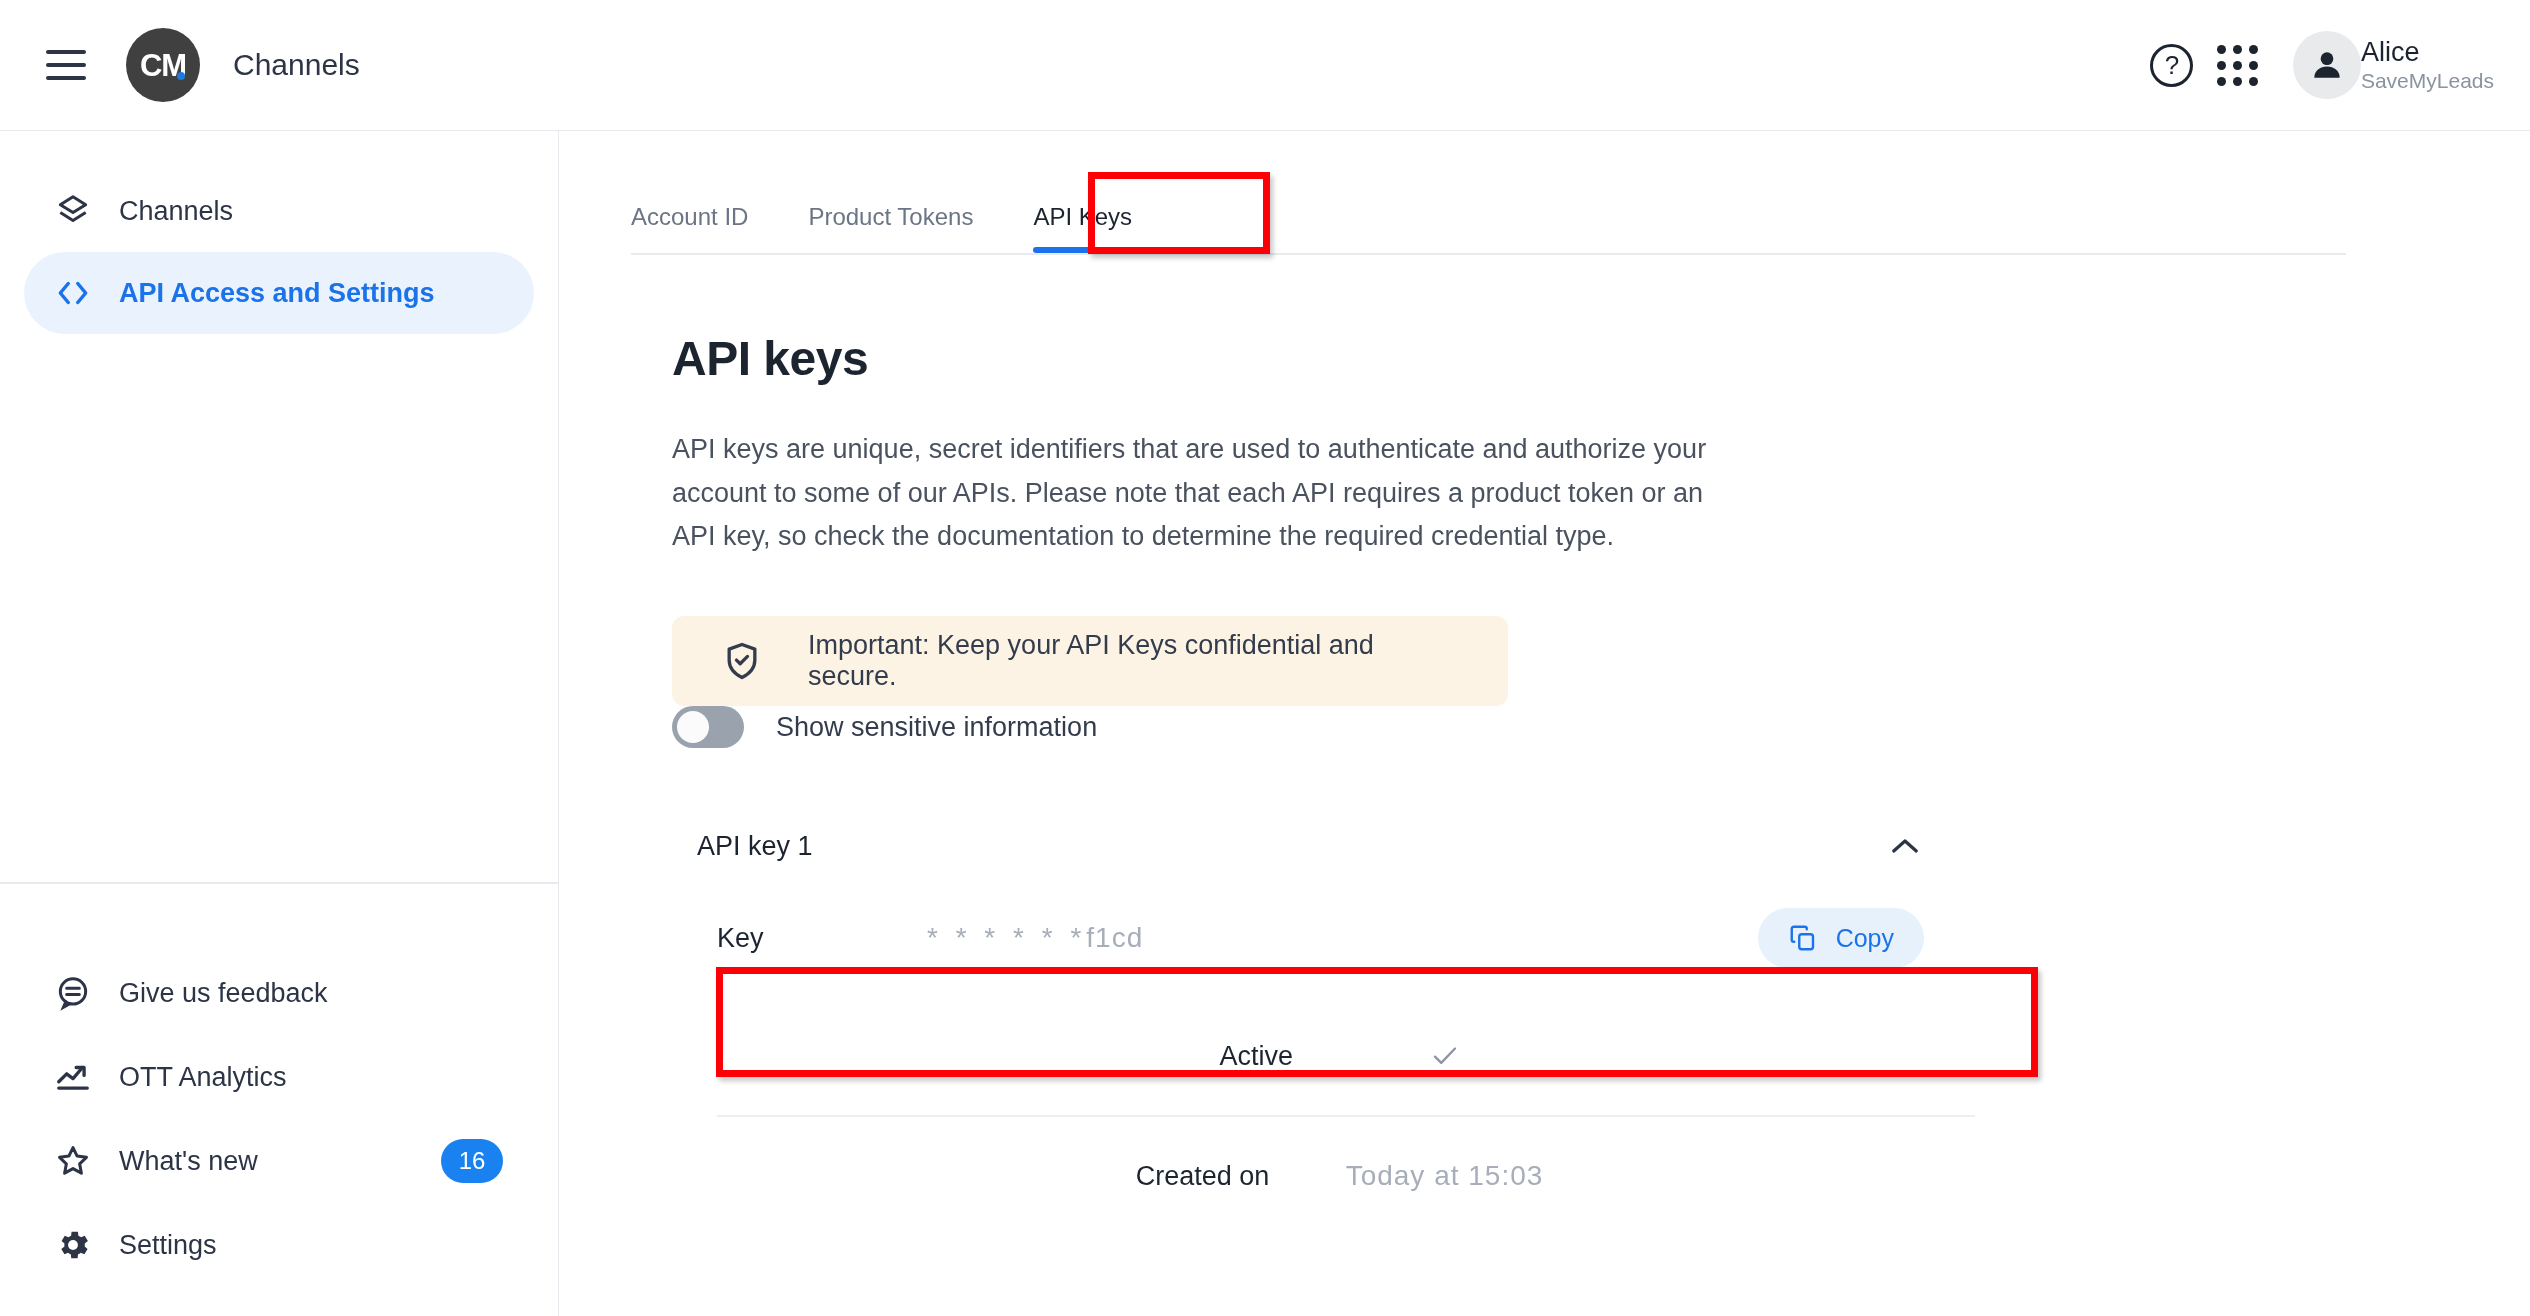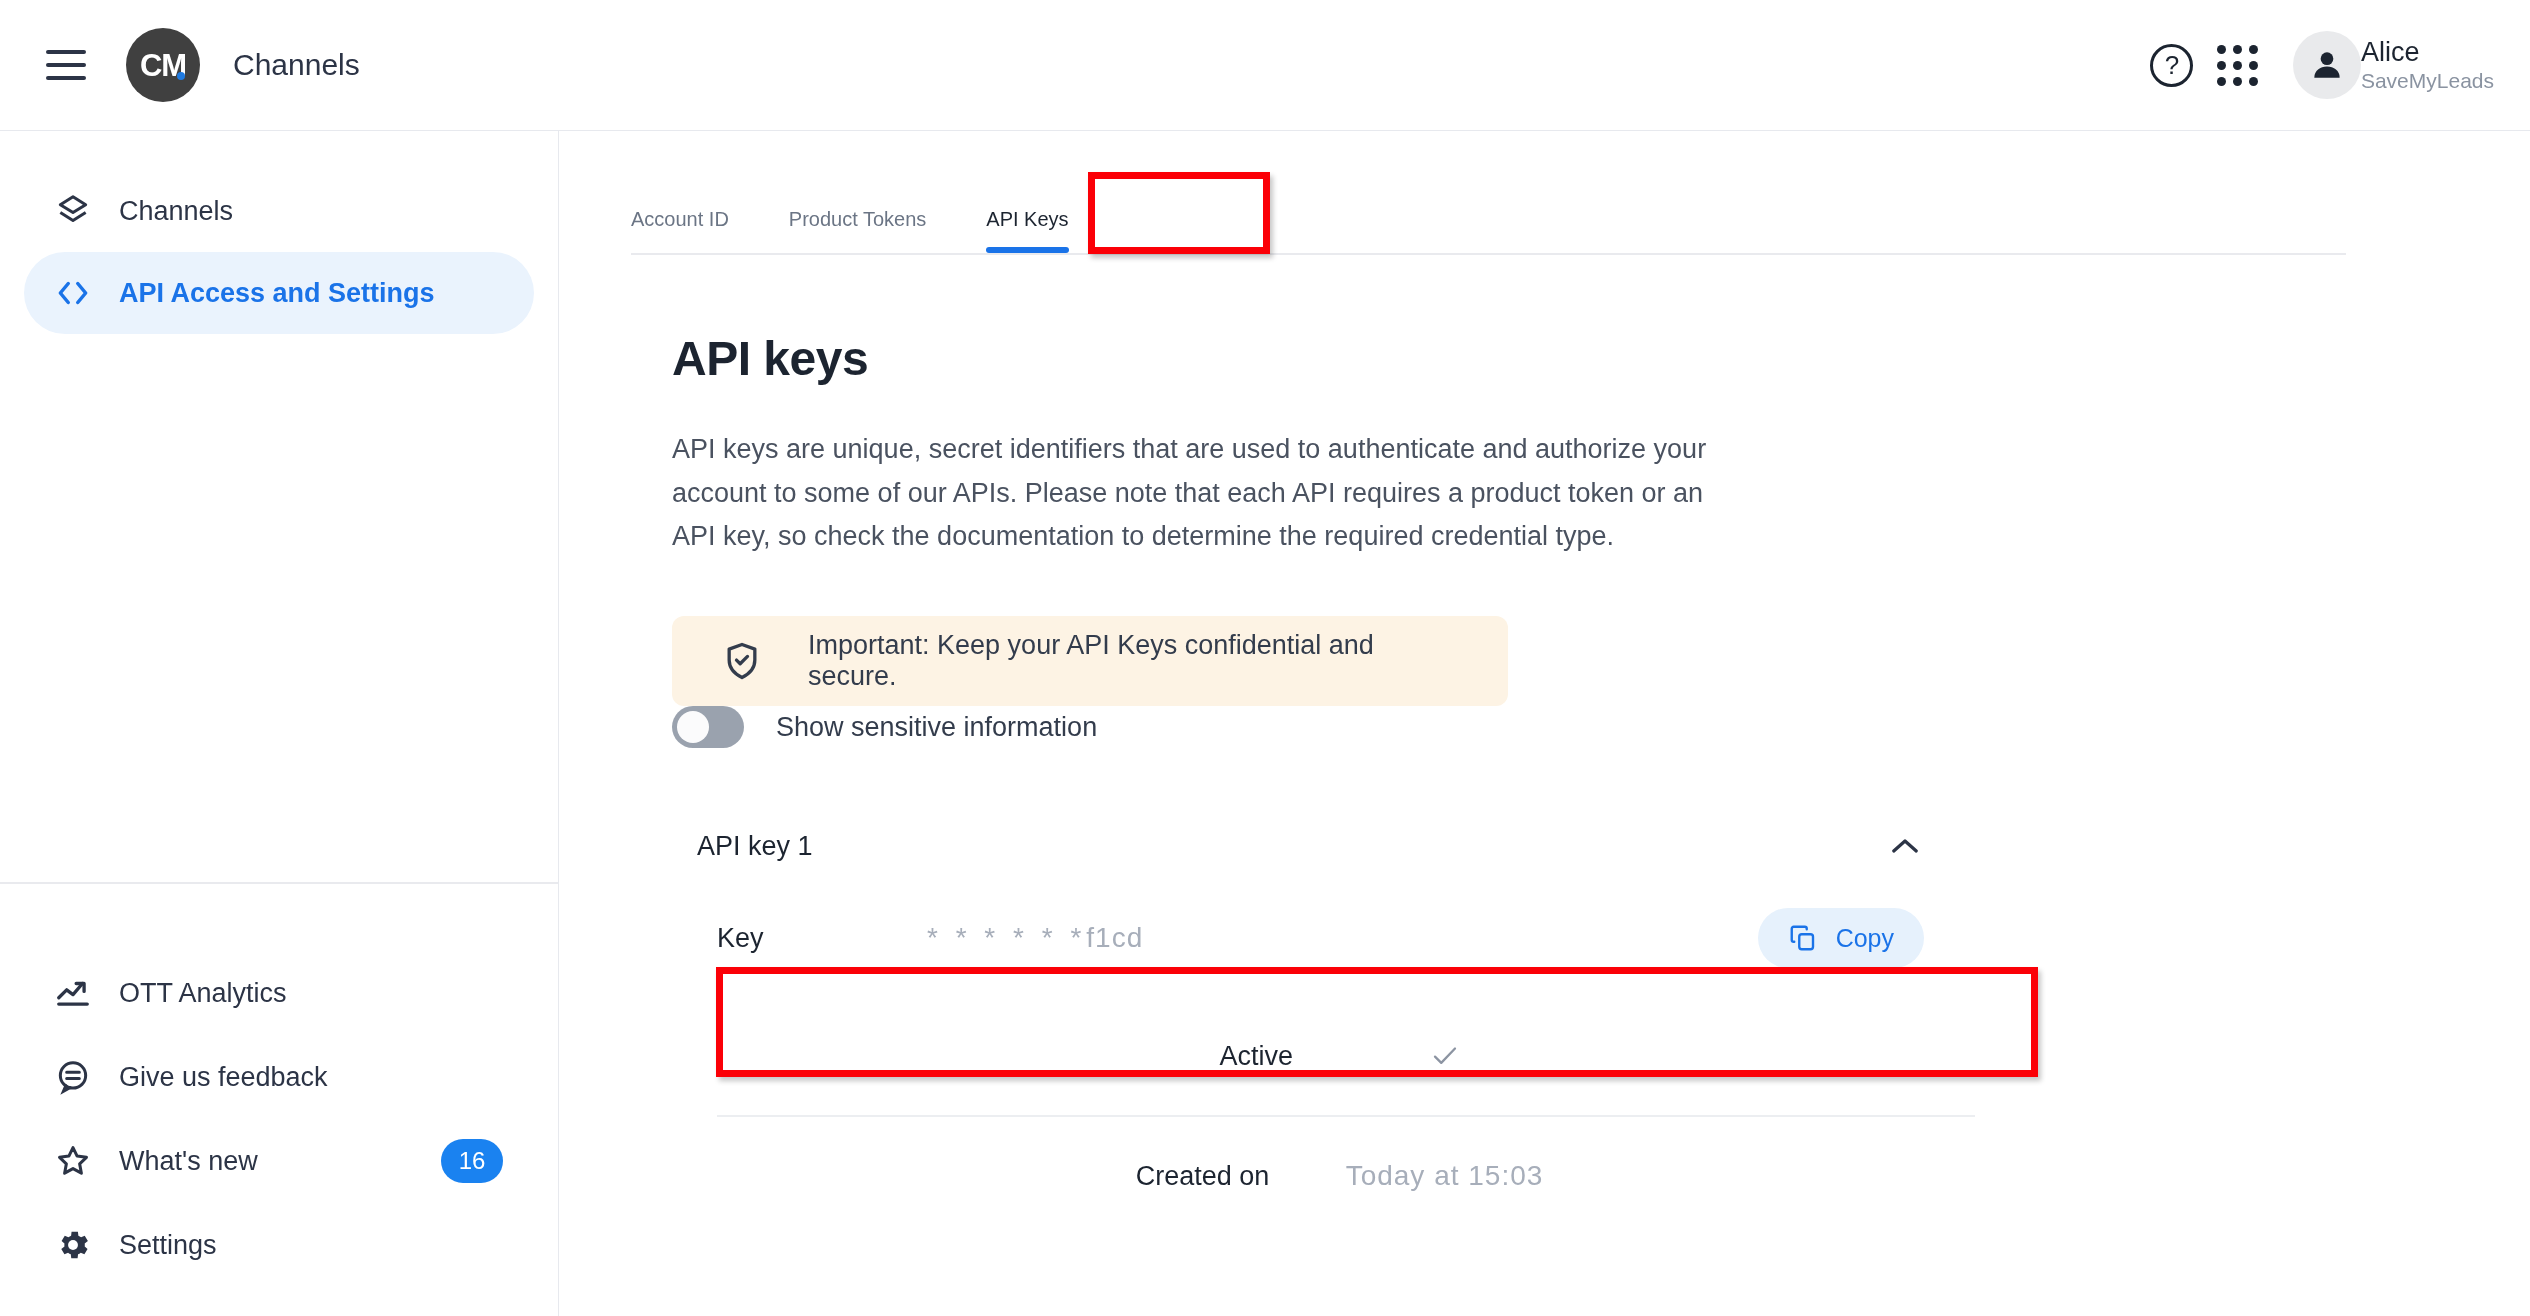--- a/index.html
+++ b/index.html
@@ -86,21 +86,21 @@
     display: flex; align-items: center; justify-content: center;
     font-size: 24px; font-weight: 500;
   }
 
   
   .main { position: absolute; left: 559px; top: 131px; width: 1971px; height: 1185px; background: #fff; }
 
   .tabs { position: absolute; left: 72px; top: 40px; width: 1715px; }
   .tabs-row { display: flex; align-items: flex-end; height: 82px; }
   .tab {
-    font-size: 20px; color: #6b7585; padding: 0 0 22px 0; margin-right: 60px;
+    font-size: 24px; color: #6b7585; padding: 0 0 22px 0; margin-right: 60px;
     cursor: pointer; position: relative;
   }
   .tab.active { color: #1c2430; }
   .tab.active::after {
     content: ""; position: absolute; left: 0; right: 0; bottom: 0;
     height: 6px; background: #1a73e8; border-radius: 3px;
   }
   .tabs-underline { position: absolute; left: 0; right: 0; top: 82px; height: 2px; background: #e9eaee; }
 
   .content { position: absolute; left: 113px; top: 200px; width: 1300px; }
@@ -226,38 +226,38 @@
       </span>
       <span class="nav-label">API Access and Settings</span>
     </div>
 
     <div class="divider-h"></div>
 
     <div class="nav-bottom">
 
       <div class="nav-item">
         <span class="nav-icon">
+          <svg viewBox="0 0 24 24" width="38" height="38" fill="none" stroke="#2c3446" stroke-width="1.9" stroke-linecap="round">
+            <circle cx="12" cy="11" r="8"></circle>
+            <path d="M8 9h8M8 13h8"></path>
+            <path d="M7.5 17.5L6 21l4-2.3"></path>
+          </svg>
+        </span>
+        <span class="nav-label">Give us feedback</span>
+      </div>
+
+      <div class="nav-item">
+        <span class="nav-icon">
           <svg viewBox="0 0 24 24" width="38" height="38" fill="none" stroke="#2c3446" stroke-width="2.1" stroke-linecap="round" stroke-linejoin="round">
             <path d="M3 19h18"></path>
             <path d="M3 15l5-5 4 3 6-7"></path>
             <path d="M14 6h5v5"></path>
           </svg>
         </span>
         <span class="nav-label">OTT Analytics</span>
-      </div>
-
-      <div class="nav-item">
-        <span class="nav-icon">
-          <svg viewBox="0 0 24 24" width="38" height="38" fill="none" stroke="#2c3446" stroke-width="1.9" stroke-linecap="round">
-            <circle cx="12" cy="11" r="8"></circle>
-            <path d="M8 9h8M8 13h8"></path>
-            <path d="M7.5 17.5L6 21l4-2.3"></path>
-          </svg>
-        </span>
-        <span class="nav-label">Give us feedback</span>
       </div>
 
       <div class="nav-item">
         <span class="nav-icon">
           <svg viewBox="0 0 24 24" width="38" height="38" fill="none" stroke="#2c3446" stroke-width="1.9" stroke-linejoin="round">
             <path d="M12 3.5l2.6 5.4 5.9.8-4.3 4.1 1.1 5.9-5.3-2.9-5.3 2.9 1.1-5.9L3.5 9.7l5.9-.8z"></path>
           </svg>
         </span>
         <span class="nav-label">What's new</span>
         <span class="badge">16</span>

